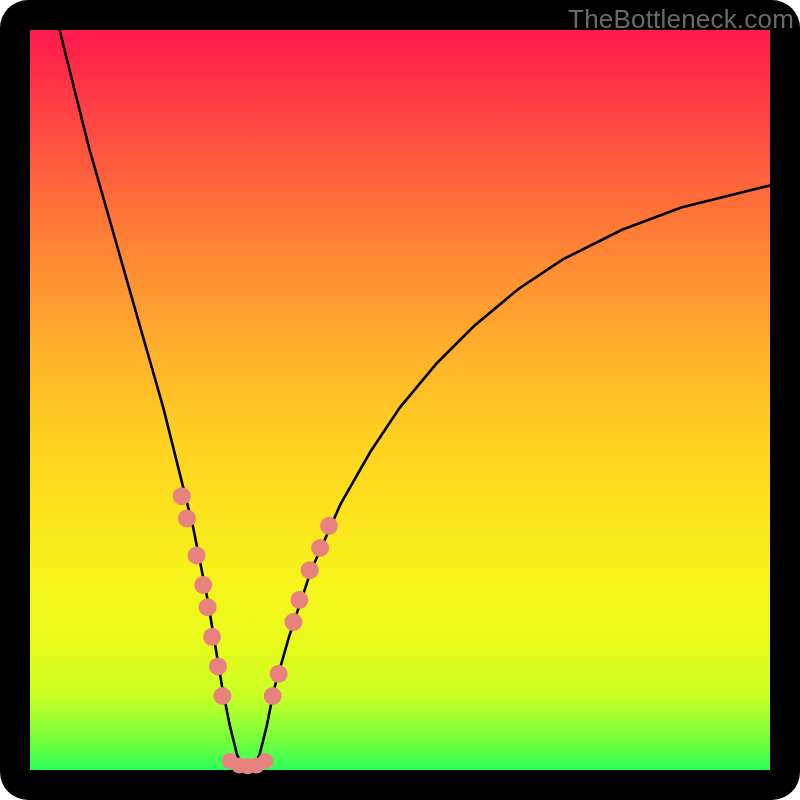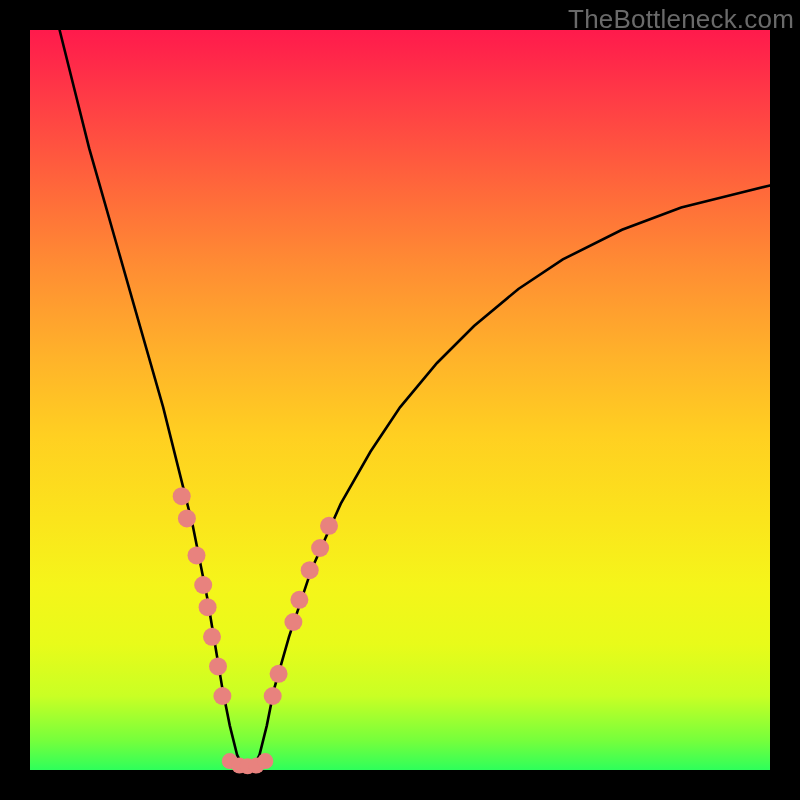--- a/index.html
+++ b/index.html
@@ -8,20 +8,21 @@
     width: 800px;
     height: 800px;
     overflow: hidden;
     font-family: Arial, Helvetica, sans-serif;
   }
   .stage {
     position: relative;
     width: 800px;
     height: 800px;
     background: #000;
+    border-radius: 28px;
   }
   .plot-area {
     position: absolute;
     left: 30px;
     top: 30px;
     width: 740px;
     height: 740px;
     
     background: linear-gradient(
       to bottom,

